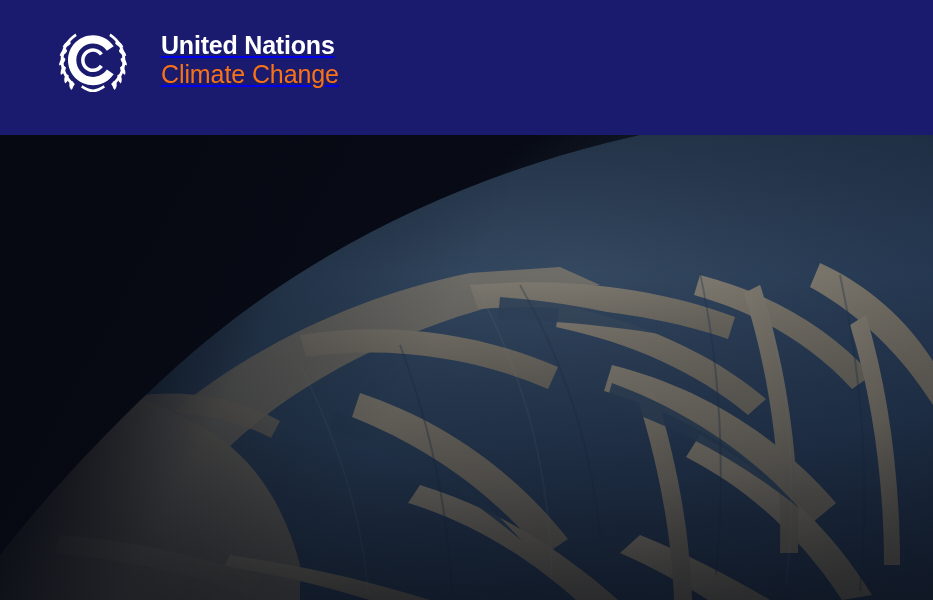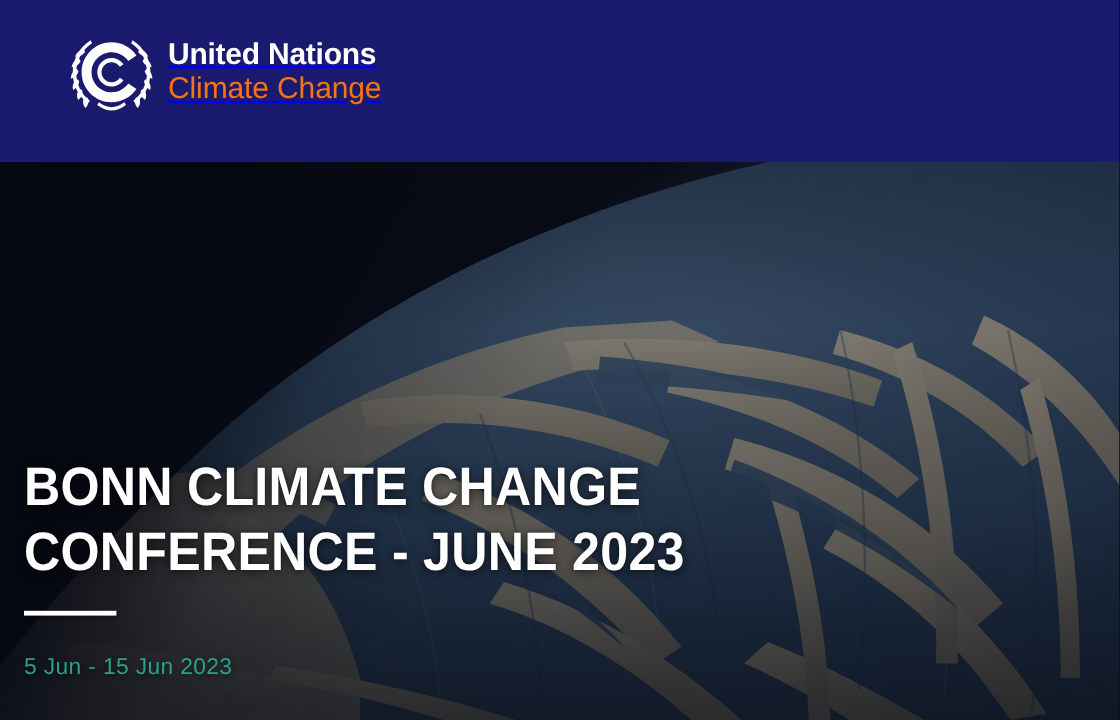--- a/index.html
+++ b/index.html
@@ -16,21 +16,21 @@
 
   
   .site-header {
     position:absolute; top:0; left:0;
     width:933px; height:135px;
     background:#1a1a6e;
     z-index:30;
   }
   .brand {
     position:absolute; left:52px; top:27px;
-    display:flex; align-items:center; gap:6px;
+    display:flex; align-items:center; gap:27px;
   }
   .brand-mark { width:82px; height:66px; display:block; flex:0 0 auto; }
   .brand-text { display:flex; flex-direction:column; justify-content:center; line-height:1.0; }
   .brand-line1 {
     color:#ffffff; font-size:25px; font-weight:bold;
     letter-spacing:-0.2px; white-space:nowrap;
   }
   .brand-line2 {
     color:#f97316; font-size:25px; font-weight:300;
     letter-spacing:-0.1px; white-space:nowrap; margin-top:4px;
@@ -217,20 +217,15 @@
         <path d="M300 230 C340 310 364 390 368 462"></path>
       </g>
 
       <rect width="933" height="465" fill="url(#foldShade)"></rect>
       <path d="M0 0 L640 0 C460 40 300 120 176 232 C110 292 50 356 0 420 Z" fill="url(#cornerDark)"></path>
       <path d="M0 0 L430 0 C300 36 180 110 92 206 C48 254 18 300 0 340 Z" fill="#070a14"></path>
     </svg>
 
     <div class="hero-scrim"></div>
 
-    <div class="hero-content">
-      <h1 class="hero-title">Bonn Climate Change Conference - June 2023</h1>
-      <div class="hero-rule"></div>
-      <div class="hero-date">5 Jun - 15 Jun 2023</div>
-    </div>
   </section>
 
 </div>
 
 </body></html>

